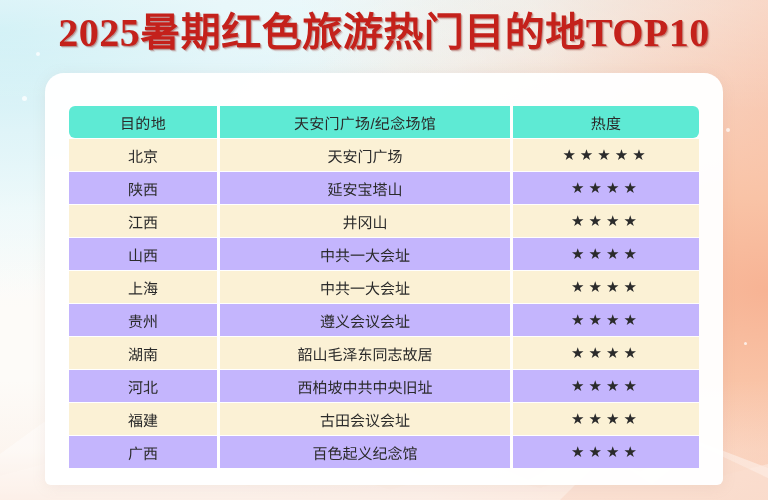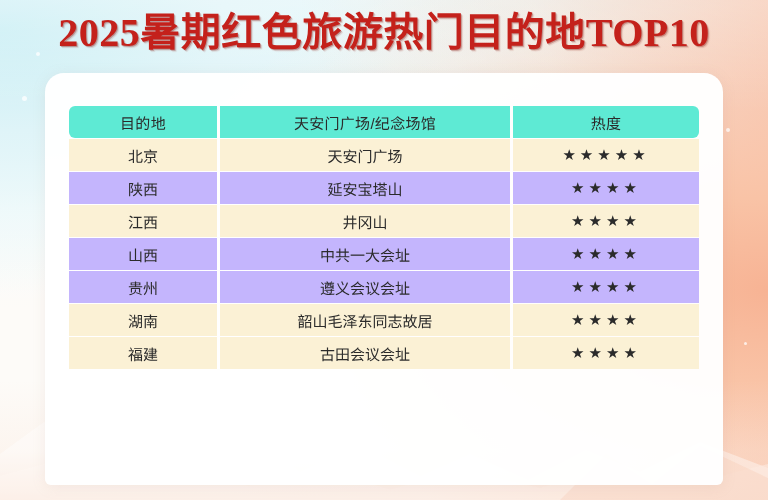--- a/index.html
+++ b/index.html
@@ -188,31 +188,46 @@
       <tr class="odd">
         <td>江西</td>
         <td>井冈山</td>
         <td class="heat">★★★★</td>
       </tr>
       <tr class="even">
         <td>山西</td>
         <td>中共一大会址</td>
         <td class="heat">★★★★</td>
       </tr>
+      <tr class="odd">
+        <td>上海</td>
+        <td>中共一大会址</td>
+        <td class="heat">★★★★</td>
+      </tr>
       <tr class="even">
         <td>贵州</td>
         <td>遵义会议会址</td>
         <td class="heat">★★★★</td>
       </tr>
       <tr class="odd">
         <td>湖南</td>
         <td>韶山毛泽东同志故居</td>
         <td class="heat">★★★★</td>
       </tr>
+      <tr class="even">
+        <td>河北</td>
+        <td>西柏坡中共中央旧址</td>
+        <td class="heat">★★★★</td>
+      </tr>
       <tr class="odd">
         <td>福建</td>
         <td>古田会议会址</td>
         <td class="heat">★★★★</td>
       </tr>
+      <tr class="even">
+        <td>广西</td>
+        <td>百色起义纪念馆</td>
+        <td class="heat">★★★★</td>
+      </tr>
     </tbody>
   </table>
 
 </div>
 
 </body></html>

